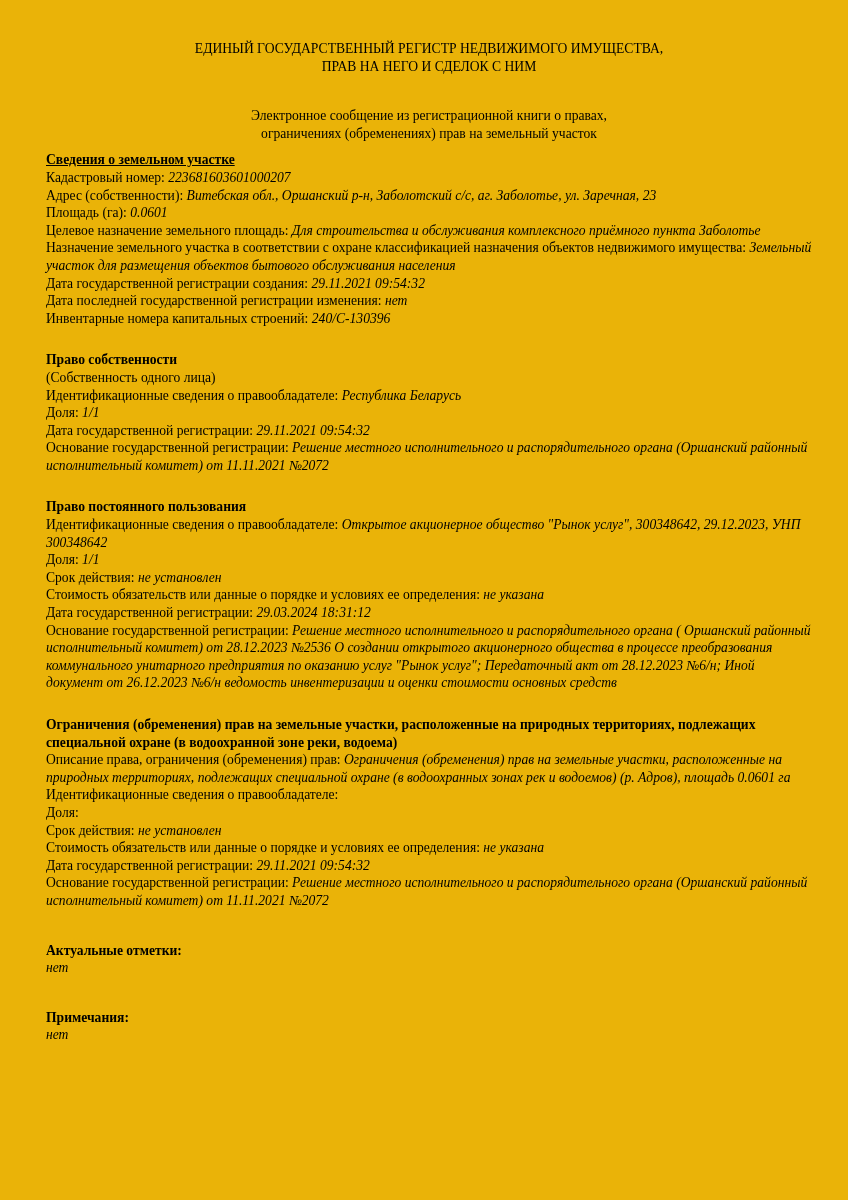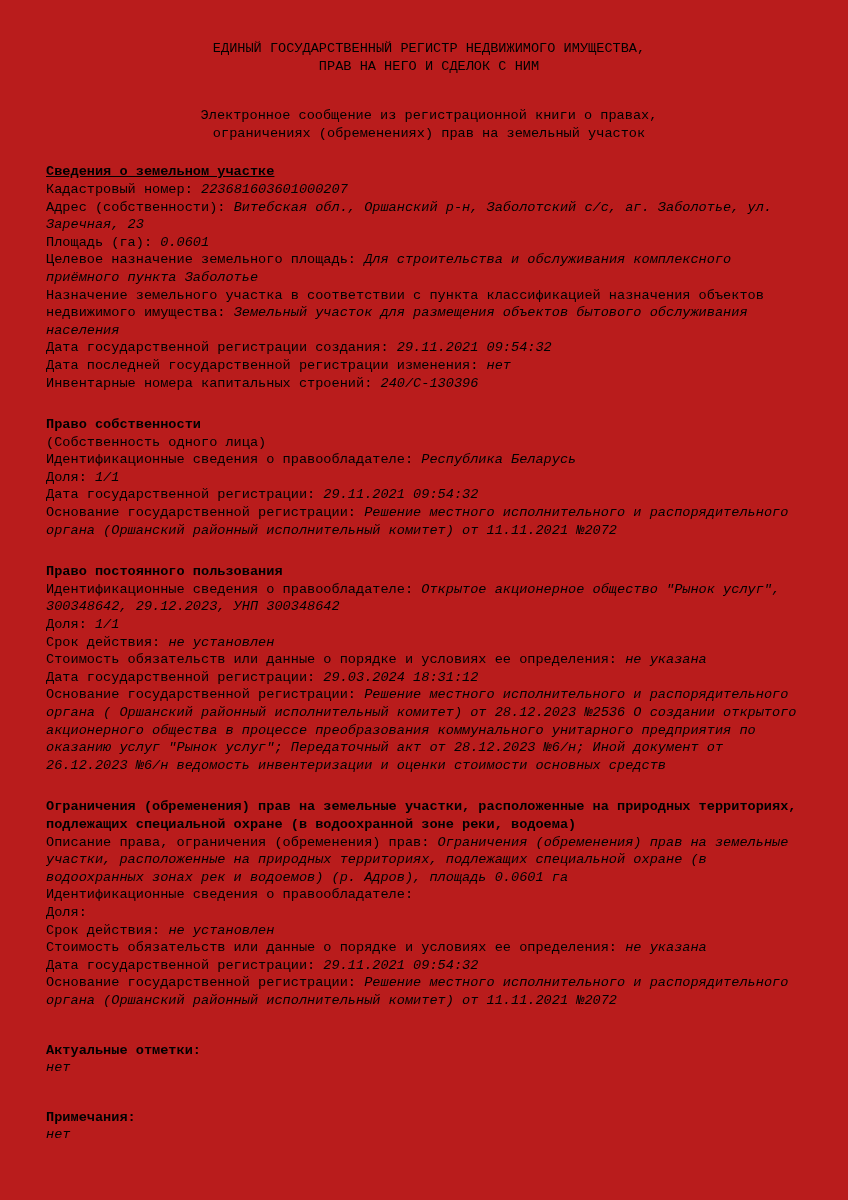--- a/index.html
+++ b/index.html
@@ -1,32 +1,32 @@
 <!DOCTYPE html>
 <html><head>
 <meta charset="utf-8">
 <style>
   html, body { margin: 0; padding: 0; background: #ffffff; }
   .page {
     width: 848px;
     height: 1200px;
     box-sizing: border-box;
     padding: 40px 36px 16px 46px;
-    background: #b91c1c;
+    background: #eab308;
     color: #000000;
-    font-family: Liberation Mono, monospace;
+    font-family: Liberation Serif, serif;
     font-size: 13.6px;
     line-height: 17.6px;
     overflow: hidden;
   }
   .center { text-align: center; }
   p { margin: 0; }
   .subtitle-block { margin-top: 32px; }
   .sec { margin-top: 24px; }
-  .sec-first { margin-top: 21px; }
+  .sec-first { margin-top: 9px; }
   .sec-notes { margin-top: 32px; }
   .h { font-weight: bold; }
   .h-underline { text-decoration: underline; }
   .val { font-style: italic; }
 </style>
 </head>
 <body>
 
 <div class="page">
 
@@ -38,21 +38,21 @@
     <p>Электронное сообщение из регистрационной книги о правах,</p>
     <p>ограничениях (обременениях) прав на земельный участок</p>
   </div>
 
   <div class="sec sec-first">
     <p class="h h-underline">Сведения о земельном участке</p>
     <p><span>Кадастровый номер: </span><span class="val">223681603601000207</span></p>
     <p><span>Адрес (собственности): </span><span class="val">Витебская обл., Оршанский р-н, Заболотский с/с, аг. Заболотье, ул. Заречная, 23</span></p>
     <p><span>Площадь (га): </span><span class="val">0.0601</span></p>
     <p><span>Целевое назначение земельного площадь: </span><span class="val">Для строительства и обслуживания комплексного приёмного пункта Заболотье</span></p>
-    <p><span>Назначение земельного участка в соответствии с пункта классификацией назначения объектов недвижимого имущества: </span><span class="val">Земельный участок для размещения объектов бытового обслуживания населения</span></p>
+    <p><span>Назначение земельного участка в соответствии с охране классификацией назначения объектов недвижимого имущества: </span><span class="val">Земельный участок для размещения объектов бытового обслуживания населения</span></p>
     <p><span>Дата государственной регистрации создания: </span><span class="val">29.11.2021 09:54:32</span></p>
     <p><span>Дата последней государственной регистрации изменения: </span><span class="val">нет</span></p>
     <p><span>Инвентарные номера капитальных строений: </span><span class="val">240/С-130396</span></p>
   </div>
 
   <div class="sec">
     <p class="h">Право собственности</p>
     <p>(Собственность одного лица)</p>
     <p><span>Идентификационные сведения о правообладателе: </span><span class="val">Республика Беларусь</span></p>
     <p><span>Доля: </span><span class="val">1/1</span></p>

